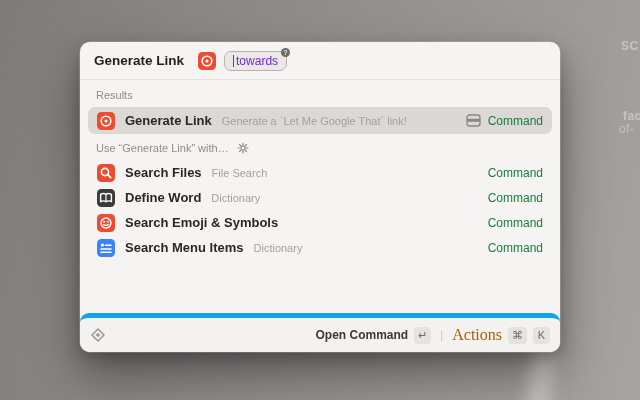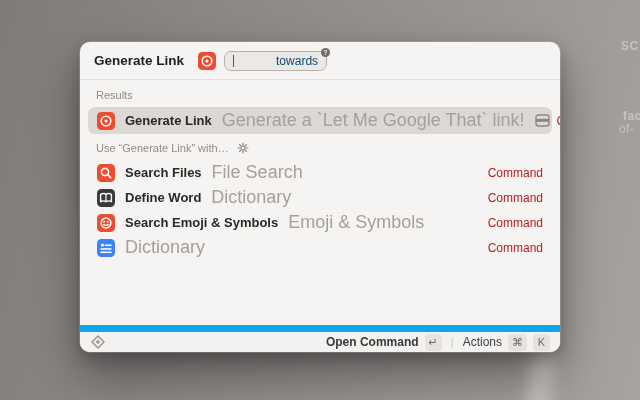--- a/index.html
+++ b/index.html
@@ -24,43 +24,43 @@
     background:#f6f4f2; border-radius:10px; overflow:hidden;
     box-shadow:0 0 0 0.5px rgba(255,255,255,0.35), 0 24px 48px rgba(0,0,0,0.38), 0 6px 16px rgba(0,0,0,0.22);
   }
   .header { height:38px; display:flex; align-items:center; padding:0 14px; border-bottom:1px solid #e4e1de; }
   .header-title { font-size:13.5px; font-weight:700; color:#201f1e; margin-right:14px; }
   .app-icon { width:18px; height:18px; border-radius:4.5px; display:flex; align-items:center; justify-content:center; flex:0 0 auto; }
   .app-icon svg { display:block; }
   .arg-pill { position:relative; margin-left:8px; height:20px; display:flex; align-items:center;
     padding:0 8px; background:#ebe8e5; border:1.2px solid #b5b2af; border-radius:7px; }
   .arg-caret { width:1px; height:12px; background:#55534f; margin-right:2px; }
-  .arg-text { font-size:12px; color:#0c4a6e;margin-left:40px; }
+  .arg-text { font-size:12px; color:#6d28d9; }
   .arg-badge { position:absolute; top:-4px; right:-4px; width:9px; height:9px; border-radius:50%;
     background:#6e6b68; color:#f3f1ef; font-size:6.5px; line-height:9px; text-align:center; font-weight:700; }
 
   .content { padding:2px 8px 0; }
   .section-label { display:flex; align-items:flex-end; gap:8px; font-size:11px; color:#8f8c89; padding:8px 8px 6px; }
   .section-label.first { padding-top:7px; }
   .gear { display:flex; align-items:center; }
   .row { height:25px; display:flex; align-items:center; gap:10px; padding:0 9px; border-radius:7px; }
   .row.selected { background:#dbd8d5; height:27px; }
   .row-title { font-size:13px; font-weight:600; color:#2a2827; white-space:nowrap; }
-  .row-sub { font-size:18px; color:#a3a09d; white-space:nowrap; }
+  .row-sub { font-size:11px; color:#a3a09d; white-space:nowrap; }
   .row-accessory { margin-left:auto; display:flex; align-items:center; gap:7px; }
-  .row-accessory-text { font-size:12px; color:#b91c1c; }
+  .row-accessory-text { font-size:12px; color:#15803d; }
 
-  .footer { position:absolute; left:0; right:0; bottom:0; height:27px; display:flex; align-items:center;
-    padding:0 10px; border-top:7px solid #0ea5e9; background:#f4f2f0; }
+  .footer { position:absolute; left:0; right:0; bottom:0; height:39px; display:flex; align-items:center;
+    padding:0 10px; border-top:5px solid #0ea5e9; background:#f4f2f0;border-radius:9px; }
   .footer-right { margin-left:auto; display:flex; align-items:center; gap:6px; }
   .footer-primary { font-size:12px; font-weight:600; color:#3b3937; }
   .keycap { min-width:17px; height:17px; padding:0 4px; background:#e5e2df; border-radius:4px;
     display:flex; align-items:center; justify-content:center; font-size:11px; color:#6f6c69; }
   .footer-divider { color:#c9c6c3; font-size:11px; margin:0 3px; }
-  .footer-secondary { font-size:12px; color:#404040; }
+  .footer-secondary { font-size:16px; color:#a16207;font-family:Liberation Serif, serif; }
   .footer-logo { display:flex; align-items:center; }
 </style>
 </head>
 <body>
 
 <span class="bg-frag bg-frag-0">SC</span>
 <span class="bg-frag bg-frag-1">fac</span>
 <span class="bg-frag bg-frag-2">of-</span>
 <div class="bg-streak"></div>
 
@@ -150,34 +150,34 @@
       <div class="row">
         <span class="app-icon" style="background: rgb(238, 76, 49);">
           <svg width="18" height="18" viewBox="0 0 18 18">
             <circle cx="9" cy="9" r="4.9" fill="none" stroke="#fff" stroke-width="1.5"></circle>
             <circle cx="7.2" cy="7.8" r="0.95" fill="#fff"></circle>
             <circle cx="10.8" cy="7.8" r="0.95" fill="#fff"></circle>
             <path d="M6.6 10.4 Q9 12.3 11.4 10.4" fill="none" stroke="#fff" stroke-width="1.3" stroke-linecap="round"></path>
           </svg>
         </span>
         <span class="row-title">Search Emoji &amp; Symbols</span>
-        <span class="row-sub">Emoji &amp; Symbols</span>
         <span class="row-accessory">
           <span class="row-accessory-text">Command</span>
         </span>
       </div>
       <div class="row">
         <span class="app-icon" style="background: rgb(63, 130, 245);">
           <svg width="18" height="18" viewBox="0 0 18 18">
             <rect x="4" y="4.8" width="2.8" height="2.8" rx="0.8" fill="#fff"></rect>
             <line x1="8.4" y1="6.2" x2="14" y2="6.2" stroke="#fff" stroke-width="1.5" stroke-linecap="round"></line>
             <line x1="4" y1="10.1" x2="14" y2="10.1" stroke="#fff" stroke-width="1.5" stroke-linecap="round"></line>
             <line x1="4" y1="13.2" x2="14" y2="13.2" stroke="#fff" stroke-width="1.5" stroke-linecap="round"></line>
           </svg>
         </span>
+        <span class="row-title">Search Menu Items</span>
         <span class="row-sub">Dictionary</span>
         <span class="row-accessory">
           <span class="row-accessory-text">Command</span>
         </span>
       </div>
     </div>
 
   <div class="footer">
     <span class="footer-logo" id="footer-logo">
         <svg width="16" height="16" viewBox="0 0 16 16">

